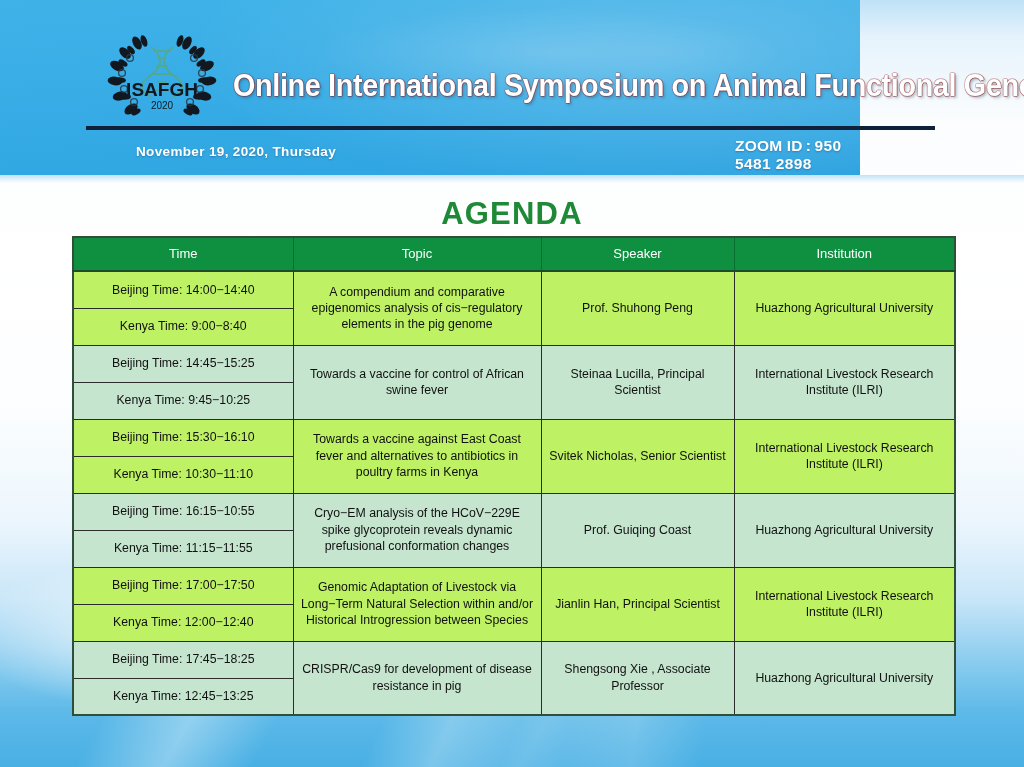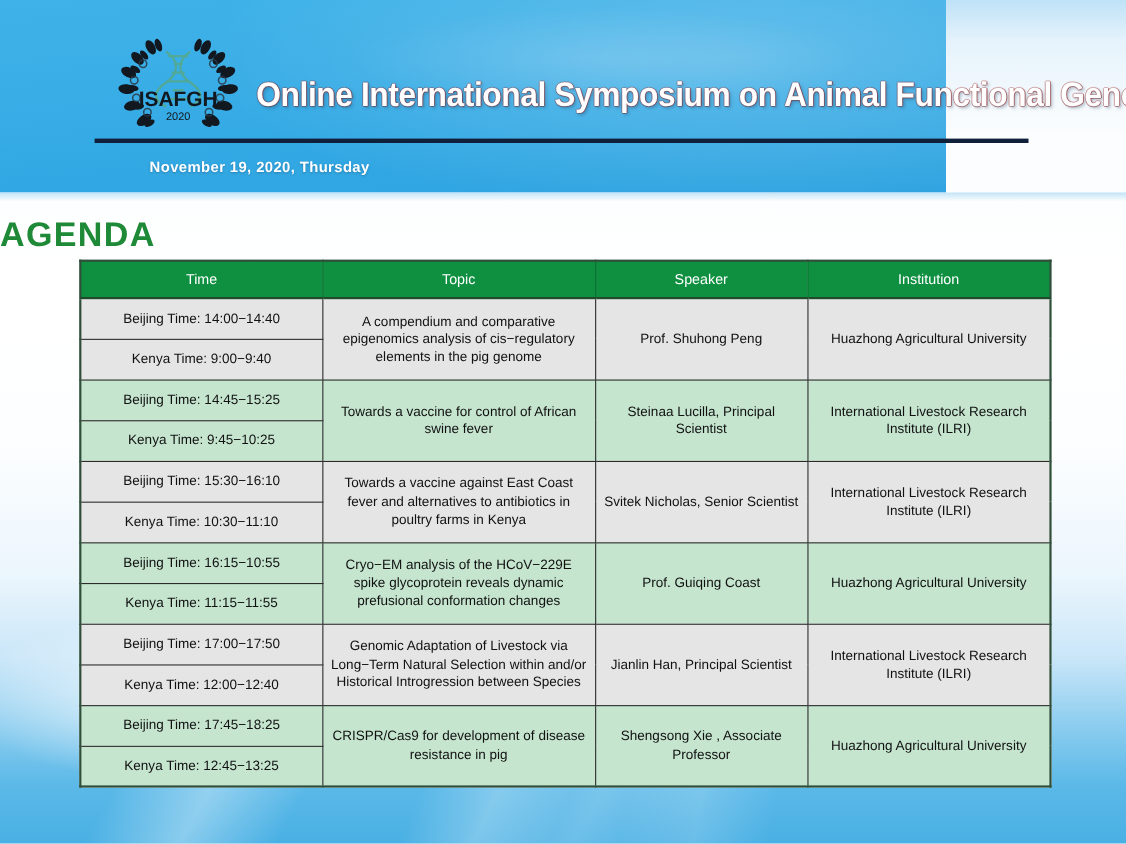--- a/index.html
+++ b/index.html
@@ -130,20 +130,21 @@
   .banner-foot {
     position:absolute; left:0; top:175px;
     width:1024px; height:8px;
     background:linear-gradient(180deg, rgba(190,226,246,.95) 0%, rgba(232,244,252,.0) 100%);
   }
 
   
   .agenda-title {
     position:absolute; left:0; top:196px;
     width:1024px;
+    text-align:center;
     color:#1e8a37;
     font-size:31px;
     font-weight:bold;
     letter-spacing:1.2px;
     text-shadow:
       -2px -2px 0 #ffffff,  2px -2px 0 #ffffff,
       -2px  2px 0 #ffffff,  2px  2px 0 #ffffff,
        0   -2px 0 #ffffff,  0    2px 0 #ffffff,
       -2px  0   0 #ffffff,  2px  0   0 #ffffff,
        0 0 6px rgba(255,255,255,.9);
@@ -180,21 +181,21 @@
     border-bottom:2px solid #1f4a2c;
   }
   
   .col-time  { width:220px; }
   .col-topic { width:248px; }
   .col-spk   { width:193px; }
   .col-inst  { width:221px; }
 
   td.time-cell { height:37px; }
   tr.band-alt td { background:#c5e5cf; }
-  tr.band-base td { background:#e5e5e5; }
+  tr.band-base td { background:#bef264; }
 
   td.topic-cell, td.speaker-cell, td.inst-cell { padding:6px 8px;margin-top:36px; }
 </style>
 </head>
 <body>
 
 <div class="page">
 
   <div class="cloud c1"></div>
   <div class="cloud c2"></div>
@@ -262,20 +263,23 @@
         <text x="59" y="76" text-anchor="middle" font-family="Liberation Sans, sans-serif" font-size="10" fill="#111820">2020</text>
       </svg>
     </div>
 
     <div class="banner-title">Online International Symposium on Animal Functional Genomics &amp; Health</div>
 
     <div class="rule"></div>
 
     <div class="banner-date">November 19, 2020, Thursday</div>
 
+    <div class="zoom-id">
+      <span class="zid-label">ZOOM ID</span><span class="zid-sep">:</span><span class="zid-num">950 5481 2898</span>
+    </div>
   </div>
 
   <div class="banner-foot"></div>
 
   <div class="agenda-title">AGENDA</div>
 
   <div class="agenda-wrap">
     <table class="agenda">
       <colgroup>
         <col class="col-time">
@@ -292,21 +296,21 @@
         </tr>
       </thead>
       <tbody id="agenda-body">
           <tr class="band-base">
             <td class="time-cell">Beijing Time: 14:00−14:40</td>
             <td class="topic-cell" rowspan="2">A compendium and comparative epigenomics analysis of cis−regulatory elements in the pig genome</td>
             <td class="speaker-cell" rowspan="2">Prof. Shuhong Peng</td>
             <td class="inst-cell" rowspan="2">Huazhong Agricultural University</td>
           </tr>
           <tr class="band-base">
-            <td class="time-cell">Kenya Time: 9:00−9:40</td>
+            <td class="time-cell">Kenya Time: 9:00−8:40</td>
           </tr>
           <tr class="band-alt">
             <td class="time-cell">Beijing Time: 14:45−15:25</td>
             <td class="topic-cell" rowspan="2">Towards a vaccine for control of African swine fever</td>
             <td class="speaker-cell" rowspan="2">Steinaa  Lucilla, Principal Scientist</td>
             <td class="inst-cell" rowspan="2">International Livestock Research Institute (ILRI)</td>
           </tr>
           <tr class="band-alt">
             <td class="time-cell">Kenya Time: 9:45−10:25</td>
           </tr>

